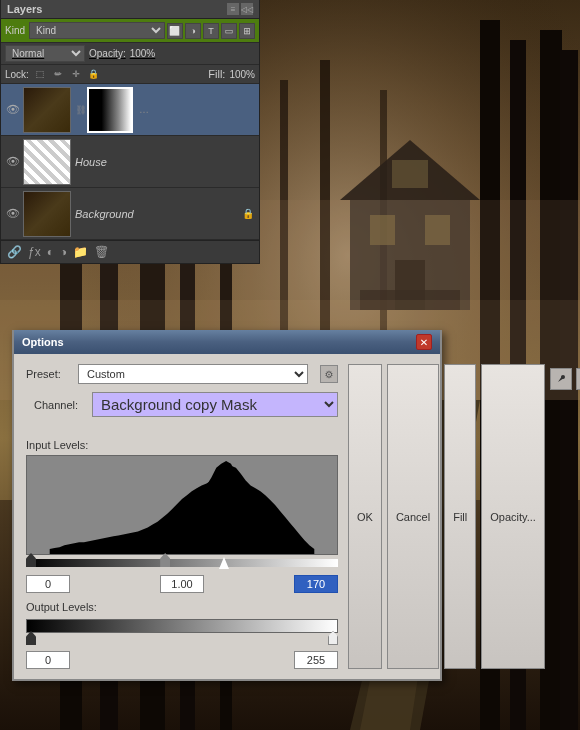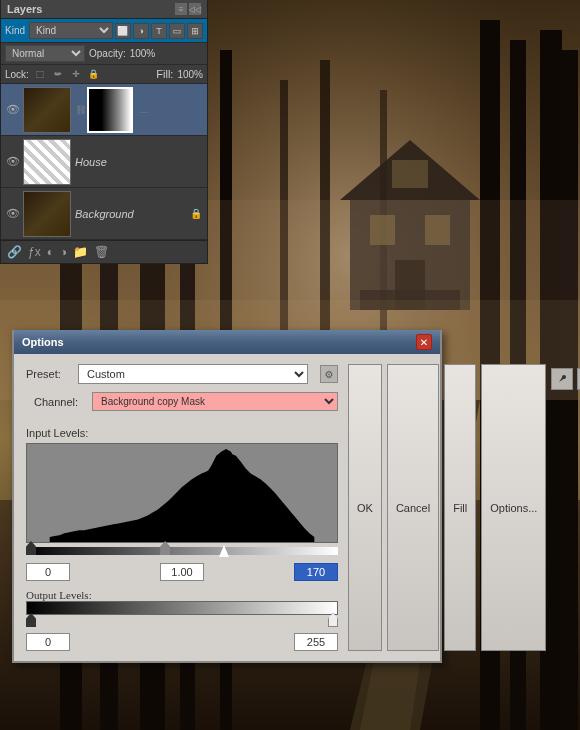--- a/index.html
+++ b/index.html
@@ -31,21 +31,21 @@
         #3d2e1a 100%
       );
       overflow: hidden;
     }
 
     
     .layers-panel {
       position: absolute;
       top: 0;
       left: 0;
-      width: 208px;
+      width: 260px;
       background: #3c3c3c;
       border: 1px solid #222;
       border-top: none;
       z-index: 10;
     }
 
     .layers-header {
       background: #444;
       padding: 3px 6px;
       display: flex;
@@ -74,21 +74,21 @@
       color: #aaa;
       font-size: 8px;
       cursor: pointer;
       display: flex;
       align-items: center;
       justify-content: center;
       padding: 0;
     }
 
     .layers-toolbar {
-      background: #0369a1;
+      background: #4d7c0f;
       padding: 3px 4px;
       display: flex;
       align-items: center;
       gap: 2px;
       border-bottom: 1px solid #2a2a2a;
     }
 
     .kind-label {
       color: #ccc;
       font-size: 10px;
@@ -116,20 +116,21 @@
       font-size: 9px;
       cursor: pointer;
     }
 
     .blend-row {
       display: flex;
       align-items: center;
       padding: 2px 4px;
       gap: 4px;
       border-bottom: 1px solid #2a2a2a;
+      text-decoration: underline;
     }
 
     .blend-select {
       background: #555;
       color: #ccc;
       border: 1px solid #444;
       font-size: 10px;
       padding: 1px 2px;
       width: 80px;
     }
@@ -373,35 +374,35 @@
       justify-content: center;
       color: #555;
       font-size: 10px;
       cursor: pointer;
     }
 
     .channel-row {
       display: flex;
       align-items: center;
       gap: 6px;
-      margin-bottom: 16px;
+      margin-bottom: 22px;
       padding-left: 8px;
     }
 
     .channel-label {
       color: #333;
       font-size: 11px;
       width: 52px;
     }
 
     .channel-select {
       flex: 1;
-      background: #fca5a5;
+      background: #c4b5fd;
       border: 1px solid #888;
-      font-size: 10px;
+      font-size: 15px;
       padding: 2px 4px;
       color: #333;
     }
 
     .input-levels-label {
       color: #333;
       font-size: 11px;
       margin-bottom: 4px;
     }
 
@@ -455,22 +456,21 @@
       border: 1px solid #2050b0;
     }
 
     .level-spacer {
       flex: 1;
     }
 
     .output-levels-label {
       color: #333;
       font-size: 11px;
-      margin-bottom: 0;
-      font-family: Liberation Serif, serif;
+      margin-bottom: 6px;
     }
 
     .output-gradient {
       width: 100%;
       height: 14px;
       background: linear-gradient(to right, #000, #fff);
       border: 1px solid #666;
       margin-bottom: 0;
       position: relative;
     }
@@ -791,21 +791,21 @@
         <input type="text" class="level-input" value="0" style="">
         <div class="level-spacer"></div>
         <input type="text" class="level-input" value="255" style="">
       </div>
     </div>
 
     <div class="dialog-right">
       <button class="dialog-btn">OK</button>
       <button class="dialog-btn">Cancel</button>
       <button class="dialog-btn">Fill</button>
-      <button class="dialog-btn">Options...</button>
+      <button class="dialog-btn">Opacity...</button>
 
       <div class="eyedropper-row">
         <div class="eyedropper-btn" title="Set Black Point">
           <svg width="14" height="14" viewBox="0 0 14 14">
             <path d="M2,12 L4,10 L8,4 L10,6 L4,10 Z" fill="#333"></path>
             <circle cx="9" cy="5" r="2" fill="#333"></circle>
           </svg>
         </div>
         <div class="eyedropper-btn" title="Set Gray Point">
           <svg width="14" height="14" viewBox="0 0 14 14">

